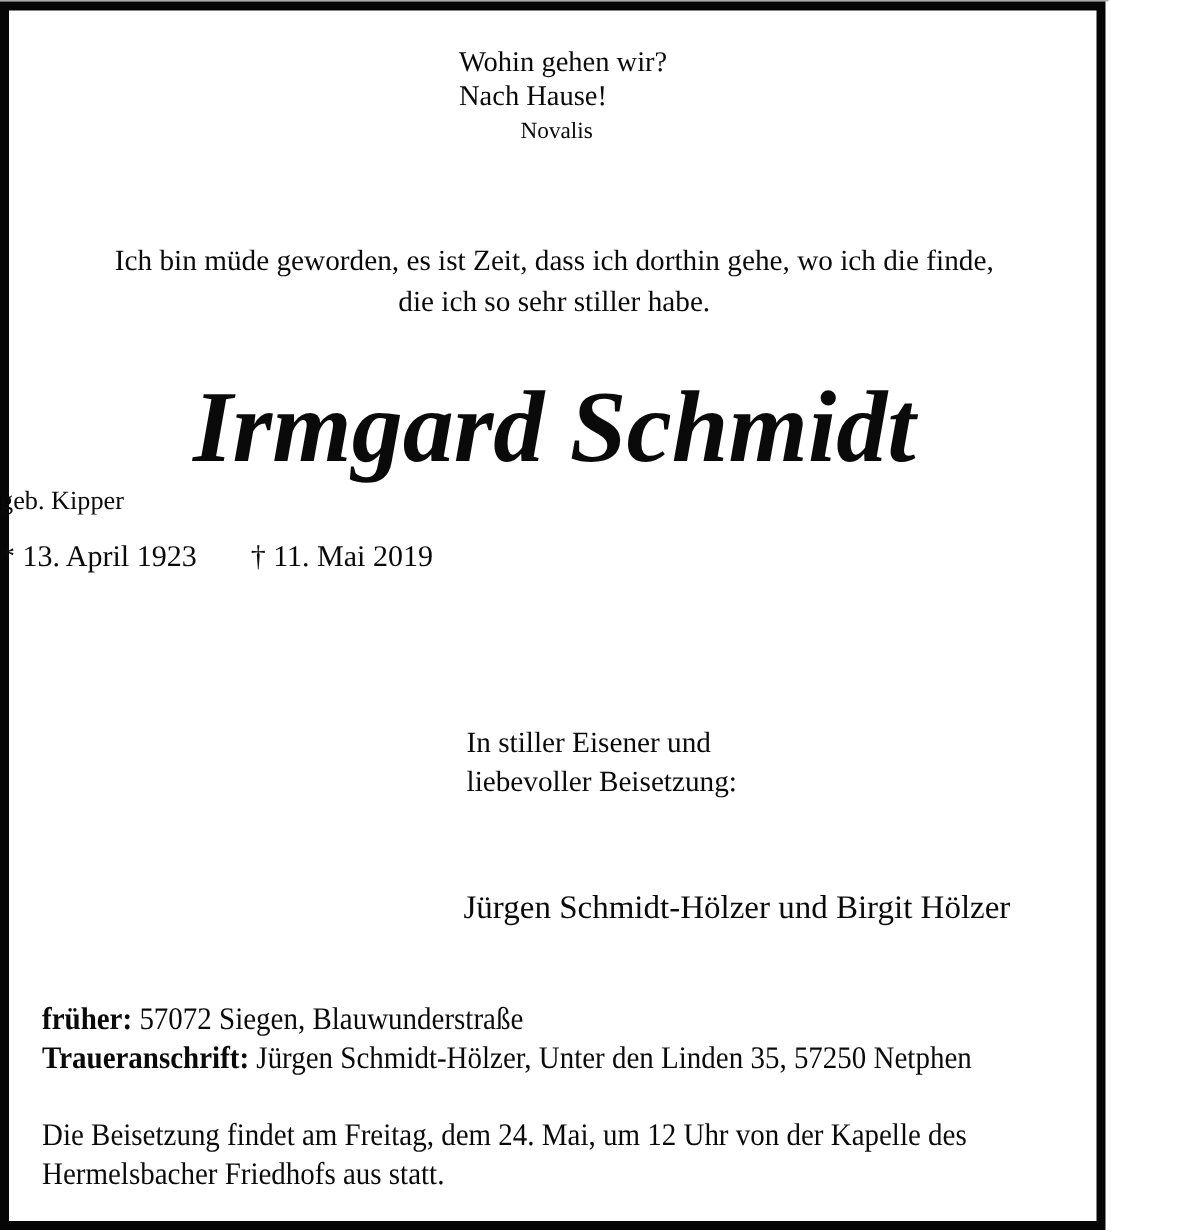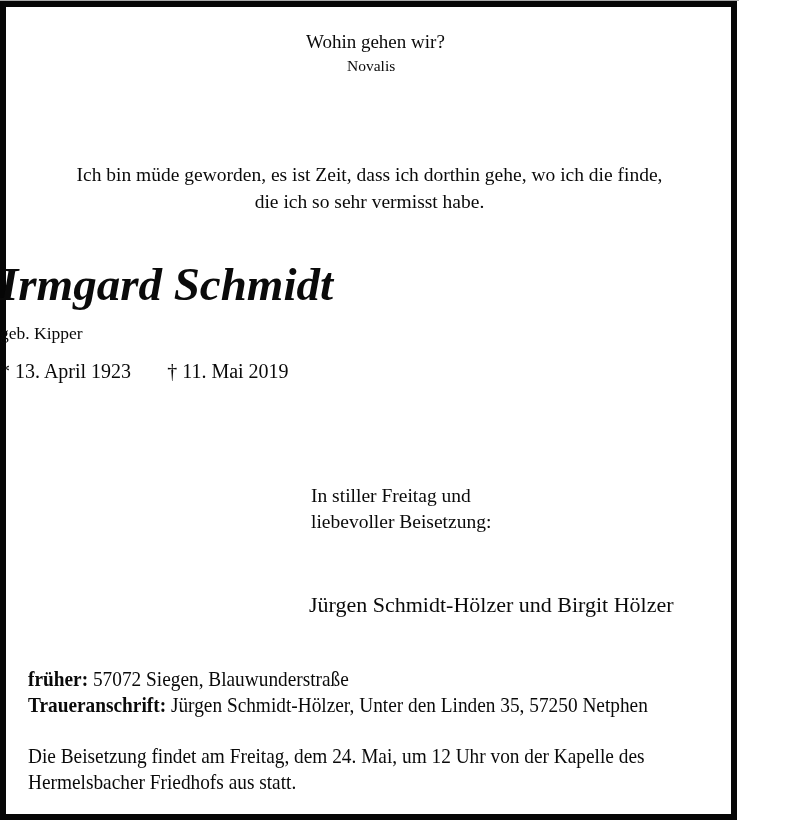--- a/index.html
+++ b/index.html
@@ -50,22 +50,22 @@
     position: absolute;
     top: 161px; left: 0; right: 0;
     text-align: center;
     font-size: 19.5px;
     line-height: 27px;
   }
 
   .deceased-name {
     position: absolute;
     top: 250px; left: 0; right: 0;
-    text-align: left;
-    font-size: 47px;
+    text-align: center;
+    font-size: 68px;
     line-height: 68px;
     font-weight: bold;
     font-style: italic;
     letter-spacing: 0px;
   }
 
   .maiden {
     position: absolute;
     top: 323px; left: 0; right: 0;
     text-align: left;
@@ -121,38 +121,39 @@
 </style>
 </head>
 <body>
 
 <div class="page">
   <div class="hairline"></div>
   <div class="frame"></div>
 
   <div class="epigraph">
     <div>Wohin gehen wir?</div>
+    <div>Nach Hause!</div>
     <div class="attribution">Novalis</div>
   </div>
 
   <div class="intro">
     <div>Ich bin müde geworden, es ist Zeit, dass ich dorthin gehe, wo ich die finde,</div>
-    <div>die ich so sehr vermisst habe.</div>
+    <div>die ich so sehr stiller habe.</div>
   </div>
 
   <div class="deceased-name">Irmgard Schmidt</div>
 
   <div class="maiden">geb. Kipper</div>
 
   <div class="dates">
     <span class="birth">* 13. April 1923</span><span class="death">† 11. Mai 2019</span>
   </div>
 
   <div class="mourning-intro">
-    <div>In stiller Freitag und</div>
+    <div>In stiller Eisener und</div>
     <div>liebevoller Beisetzung:</div>
   </div>
 
   <div class="mourners">
     <div class="mourner">Jürgen Schmidt-Hölzer und Birgit Hölzer</div>
   </div>
 
   <div class="addresses">
     <div><b>früher:</b> <span>57072 Siegen, Blauwunderstraße</span></div>
     <div><b>Traueranschrift:</b> <span>Jürgen Schmidt-Hölzer, Unter den Linden 35, 57250 Netphen</span></div>

